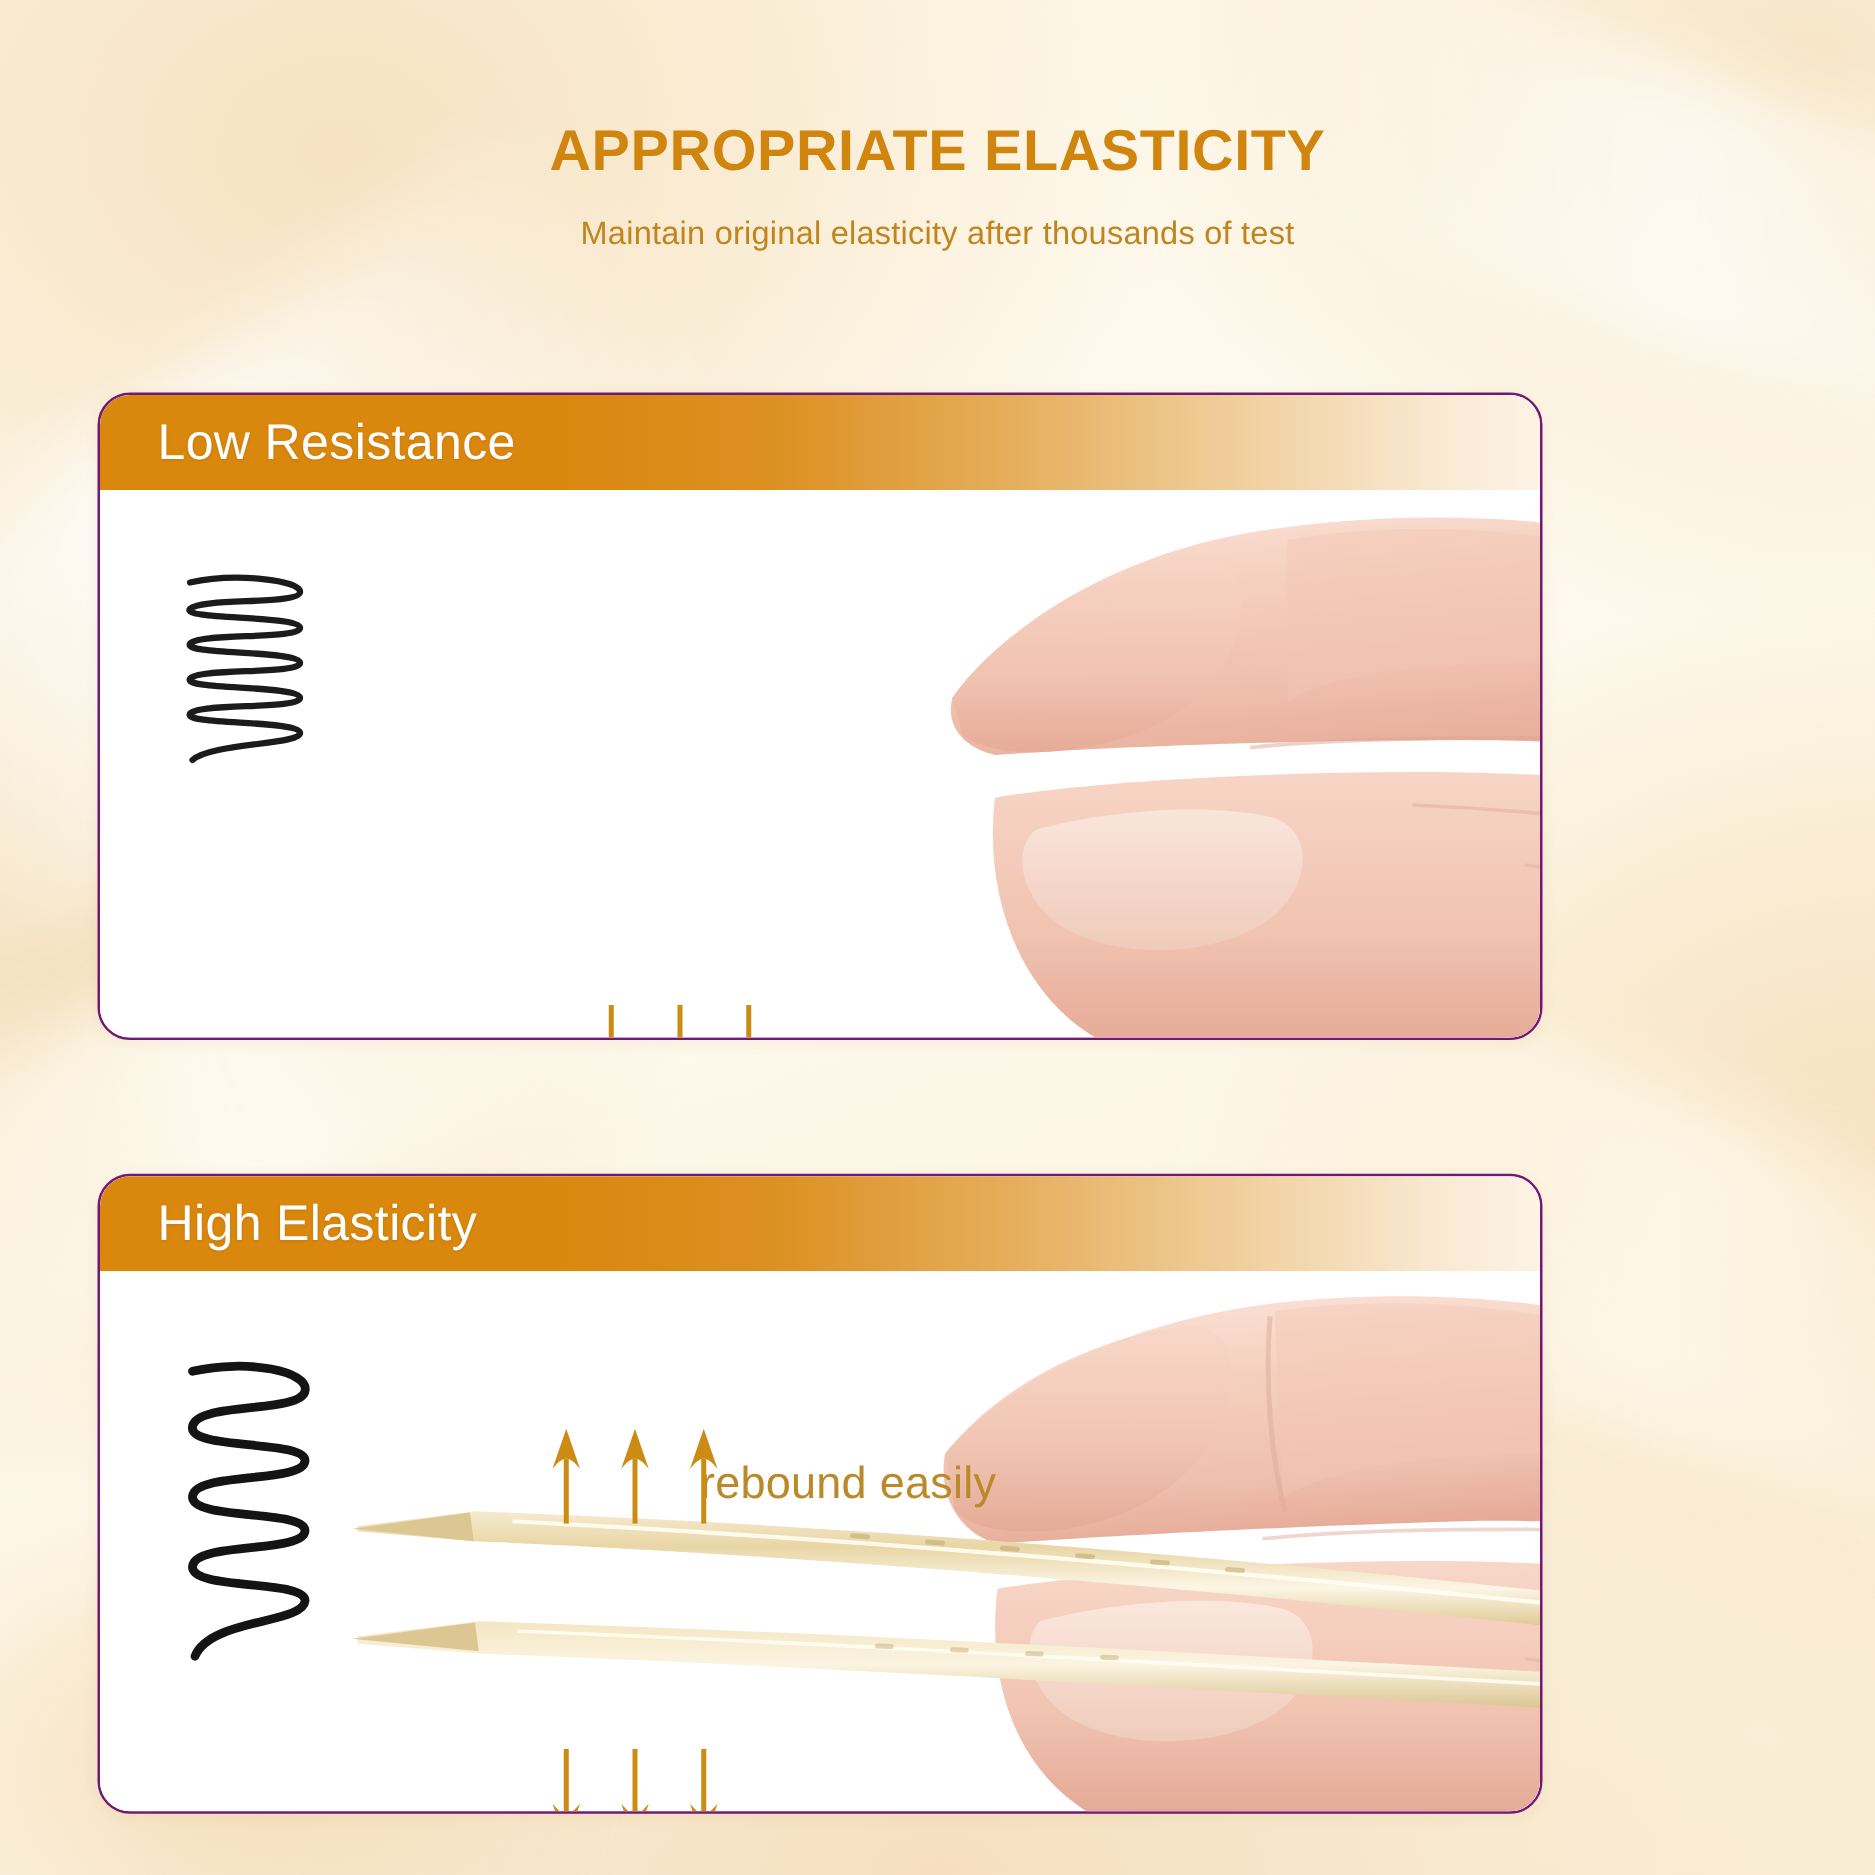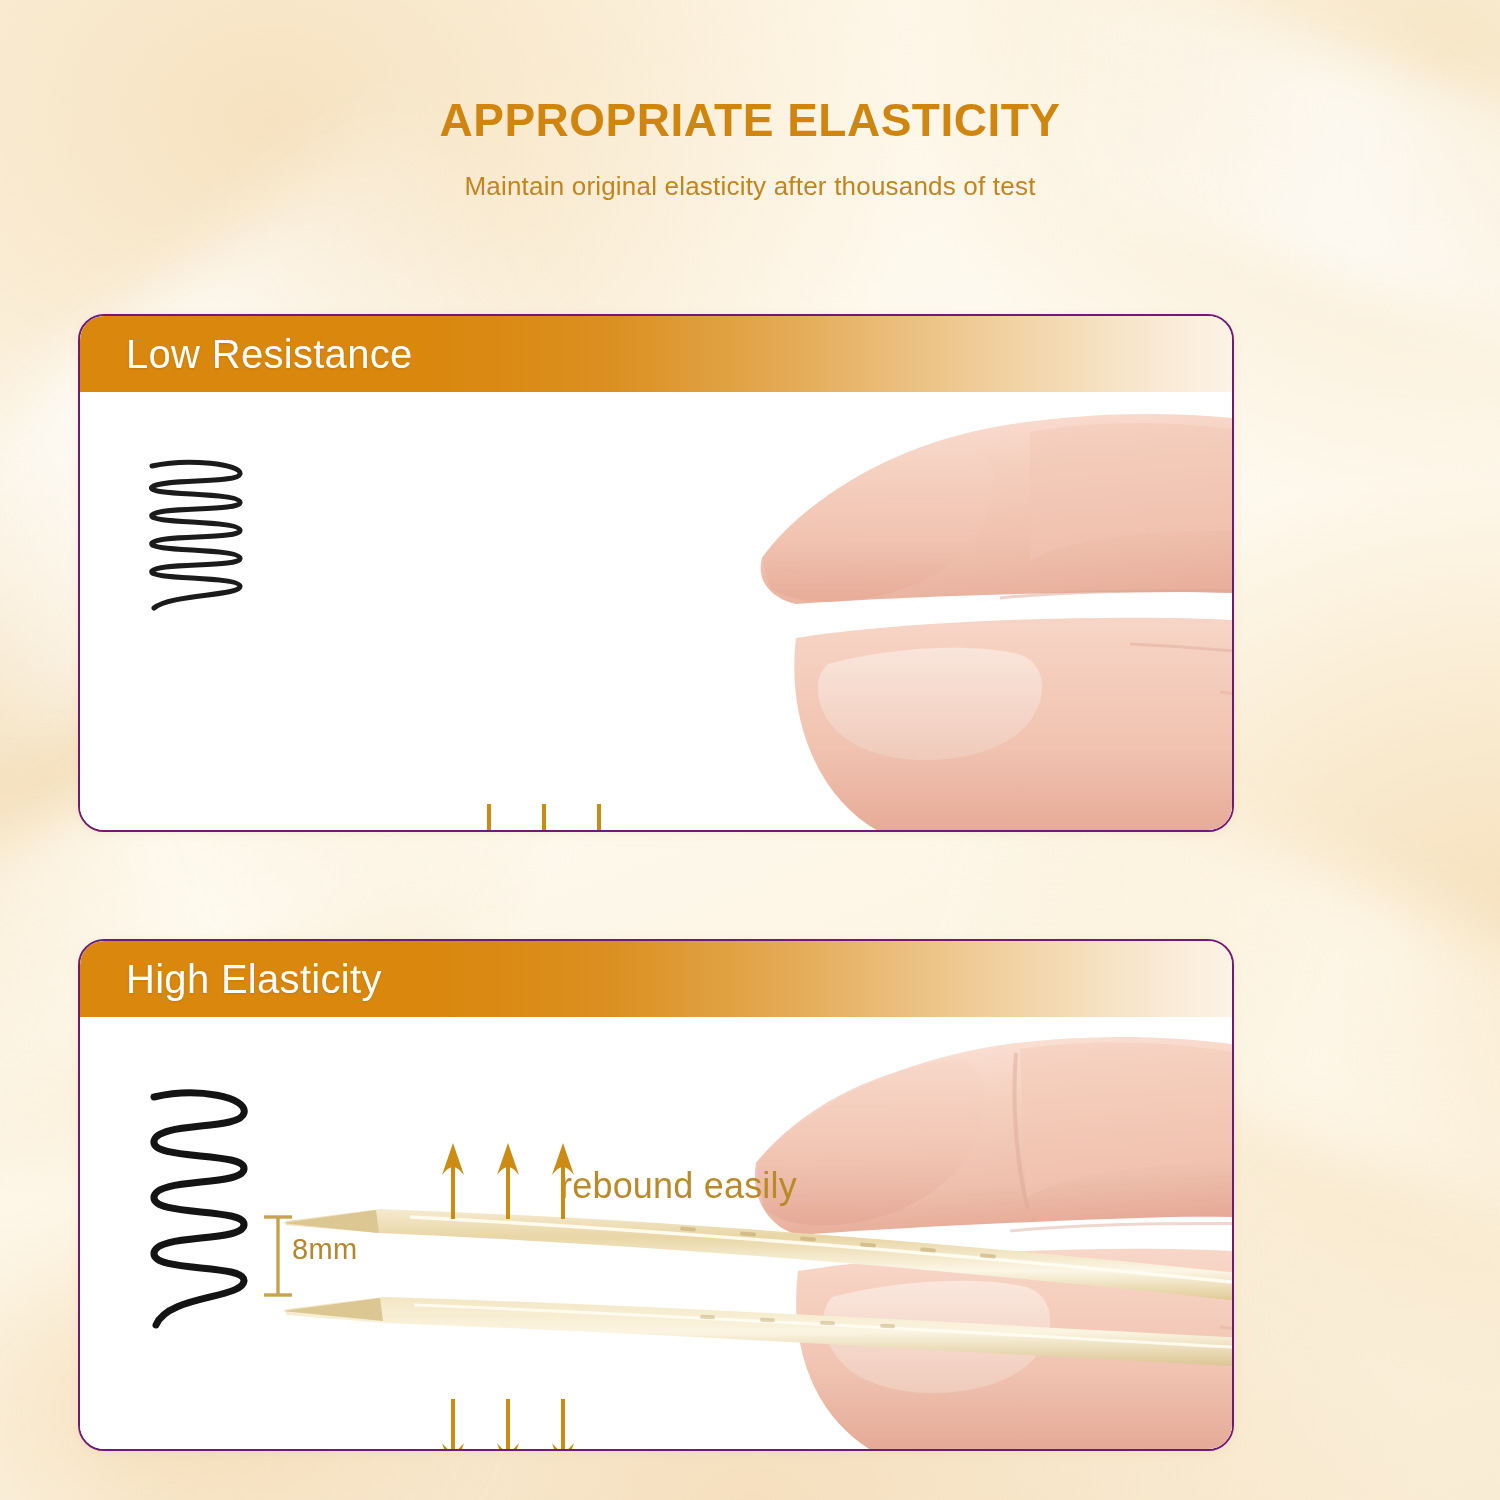--- a/index.html
+++ b/index.html
@@ -418,28 +418,20 @@
       <path d="M2 114 L 100 101 L 103 124 Z" fill="#dcc692"></path>
 
       <g fill="#bda164" opacity=".42">
         <rect x="420" y="118" width="15" height="4" rx="2" transform="rotate(2.2 428 120)"></rect>
         <rect x="480" y="121" width="15" height="4" rx="2" transform="rotate(2.2 488 123)"></rect>
         <rect x="540" y="124" width="15" height="4" rx="2" transform="rotate(2.2 548 126)"></rect>
         <rect x="600" y="127" width="15" height="4" rx="2" transform="rotate(2.2 608 129)"></rect>
       </g>
     </svg>
 
-    <div id="measure-8mm">
-      <svg width="40" height="90" viewBox="0 0 40 90" style="position:absolute;left:0;top:0;">
-        <line x1="6" y1="6" x2="34" y2="6" stroke="#c8a24e" stroke-width="3.4"></line>
-        <line x1="20" y1="6" x2="20" y2="84" stroke="#c8a24e" stroke-width="3.4"></line>
-        <line x1="6" y1="84" x2="34" y2="84" stroke="#c8a24e" stroke-width="3.4"></line>
-      </svg>
-      <div id="measure-8mm-label">8mm</div>
-    </div>
 
     <div id="rebound-caption">rebound easily</div>
 
     <div class="arrow-group" id="arrows-up-2">
       <svg width="26" height="78" viewBox="0 0 26 78">
         <rect x="11" y="26" width="4" height="52" fill="#cc8b12"></rect>
         <path d="M13 2 L 2 34 C 7 28, 10 26, 13 26 C 16 26, 19 28, 24 34 Z" fill="#cc8b12"></path>
       </svg>
       <svg width="26" height="78" viewBox="0 0 26 78">
         <rect x="11" y="26" width="4" height="52" fill="#cc8b12"></rect>

